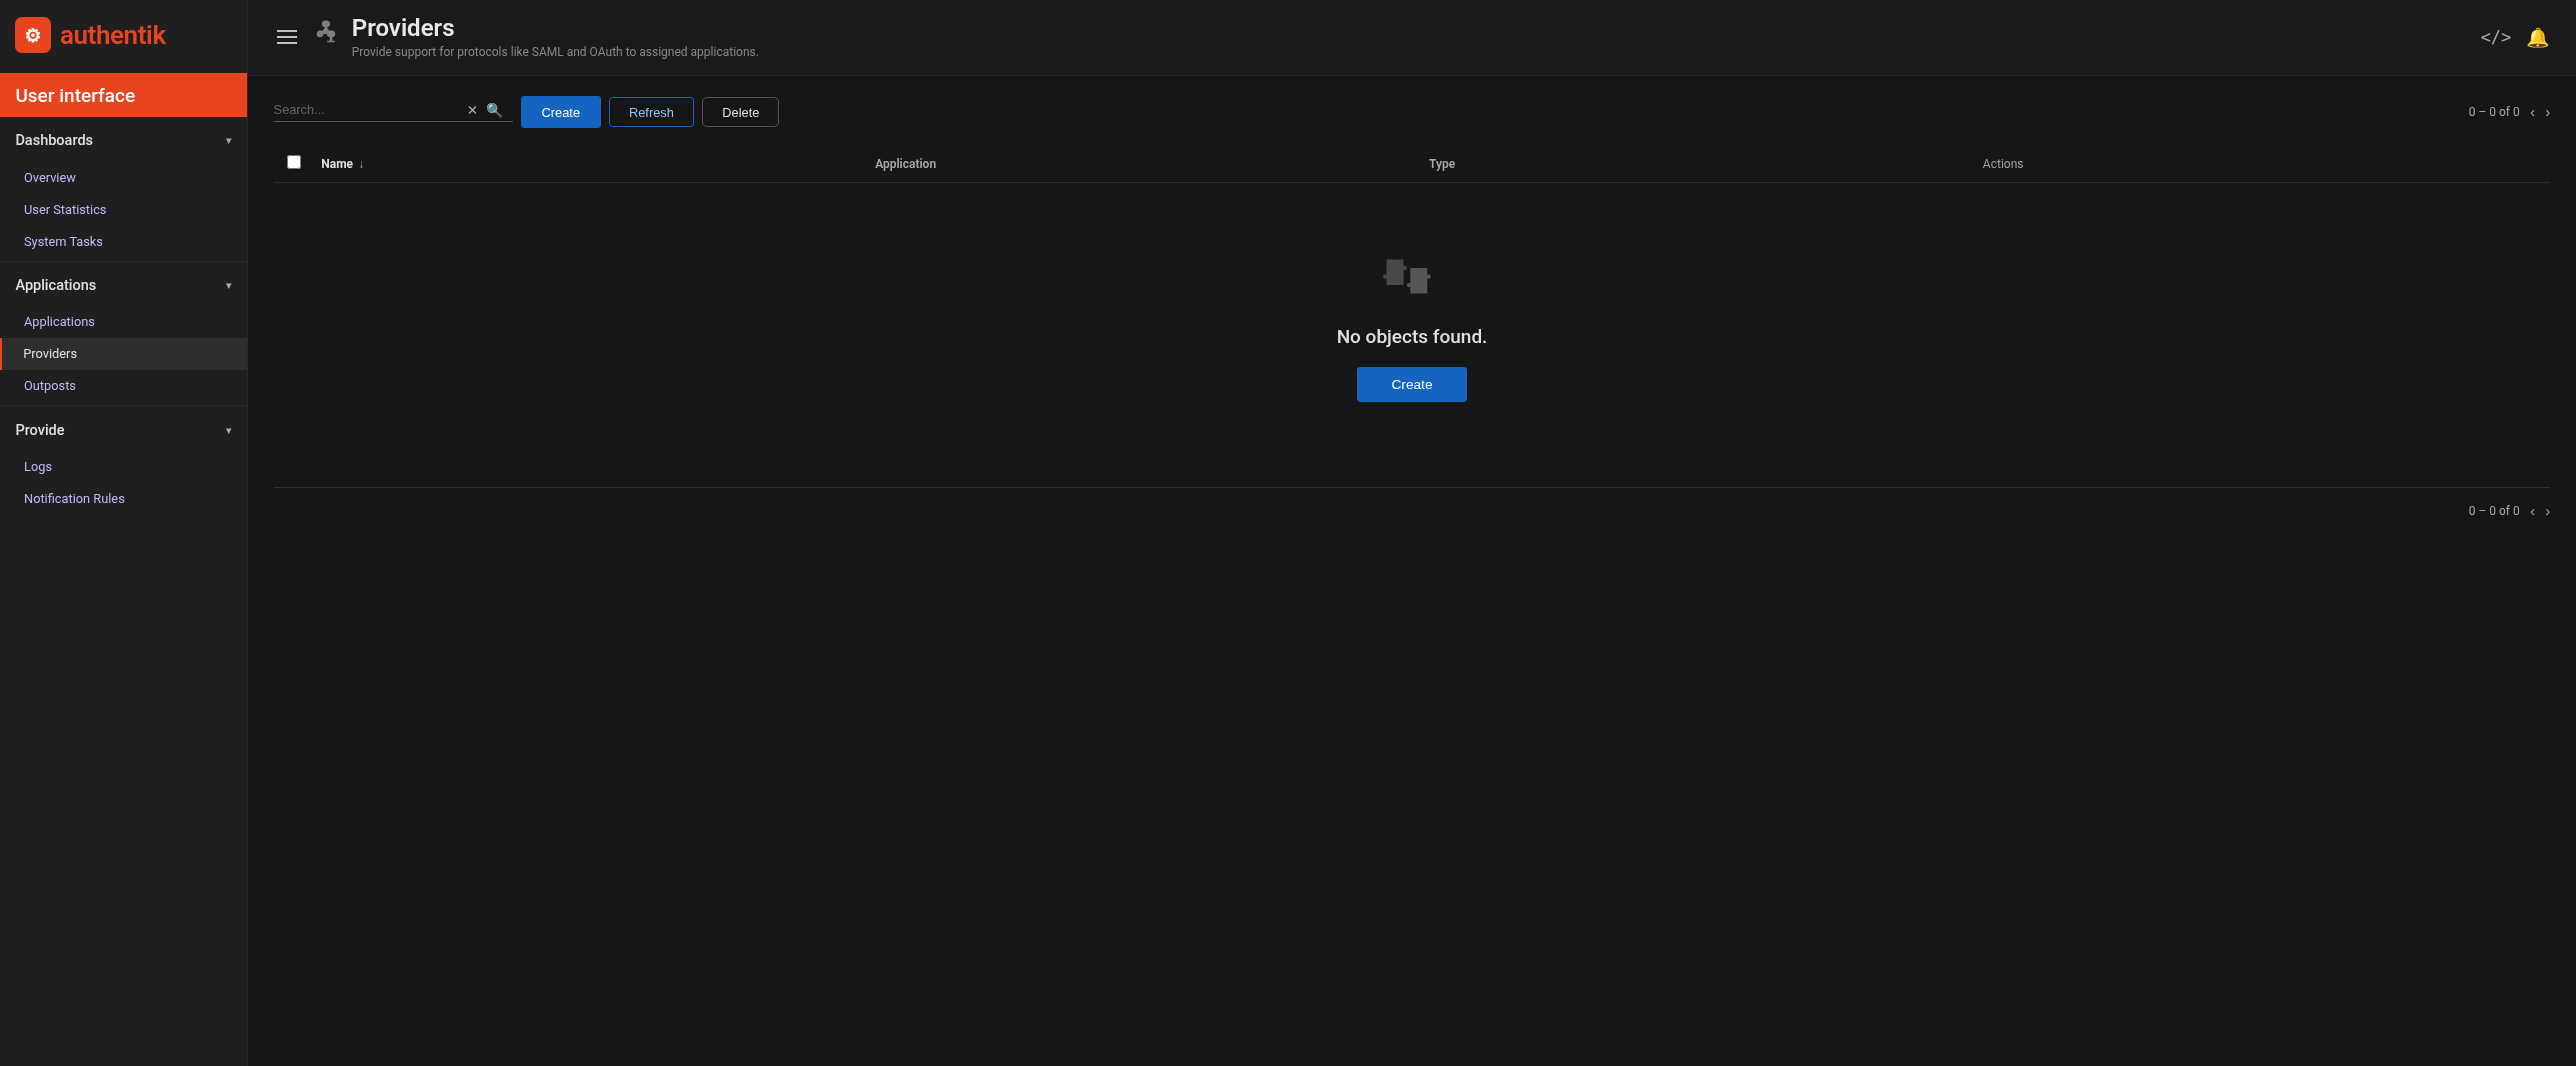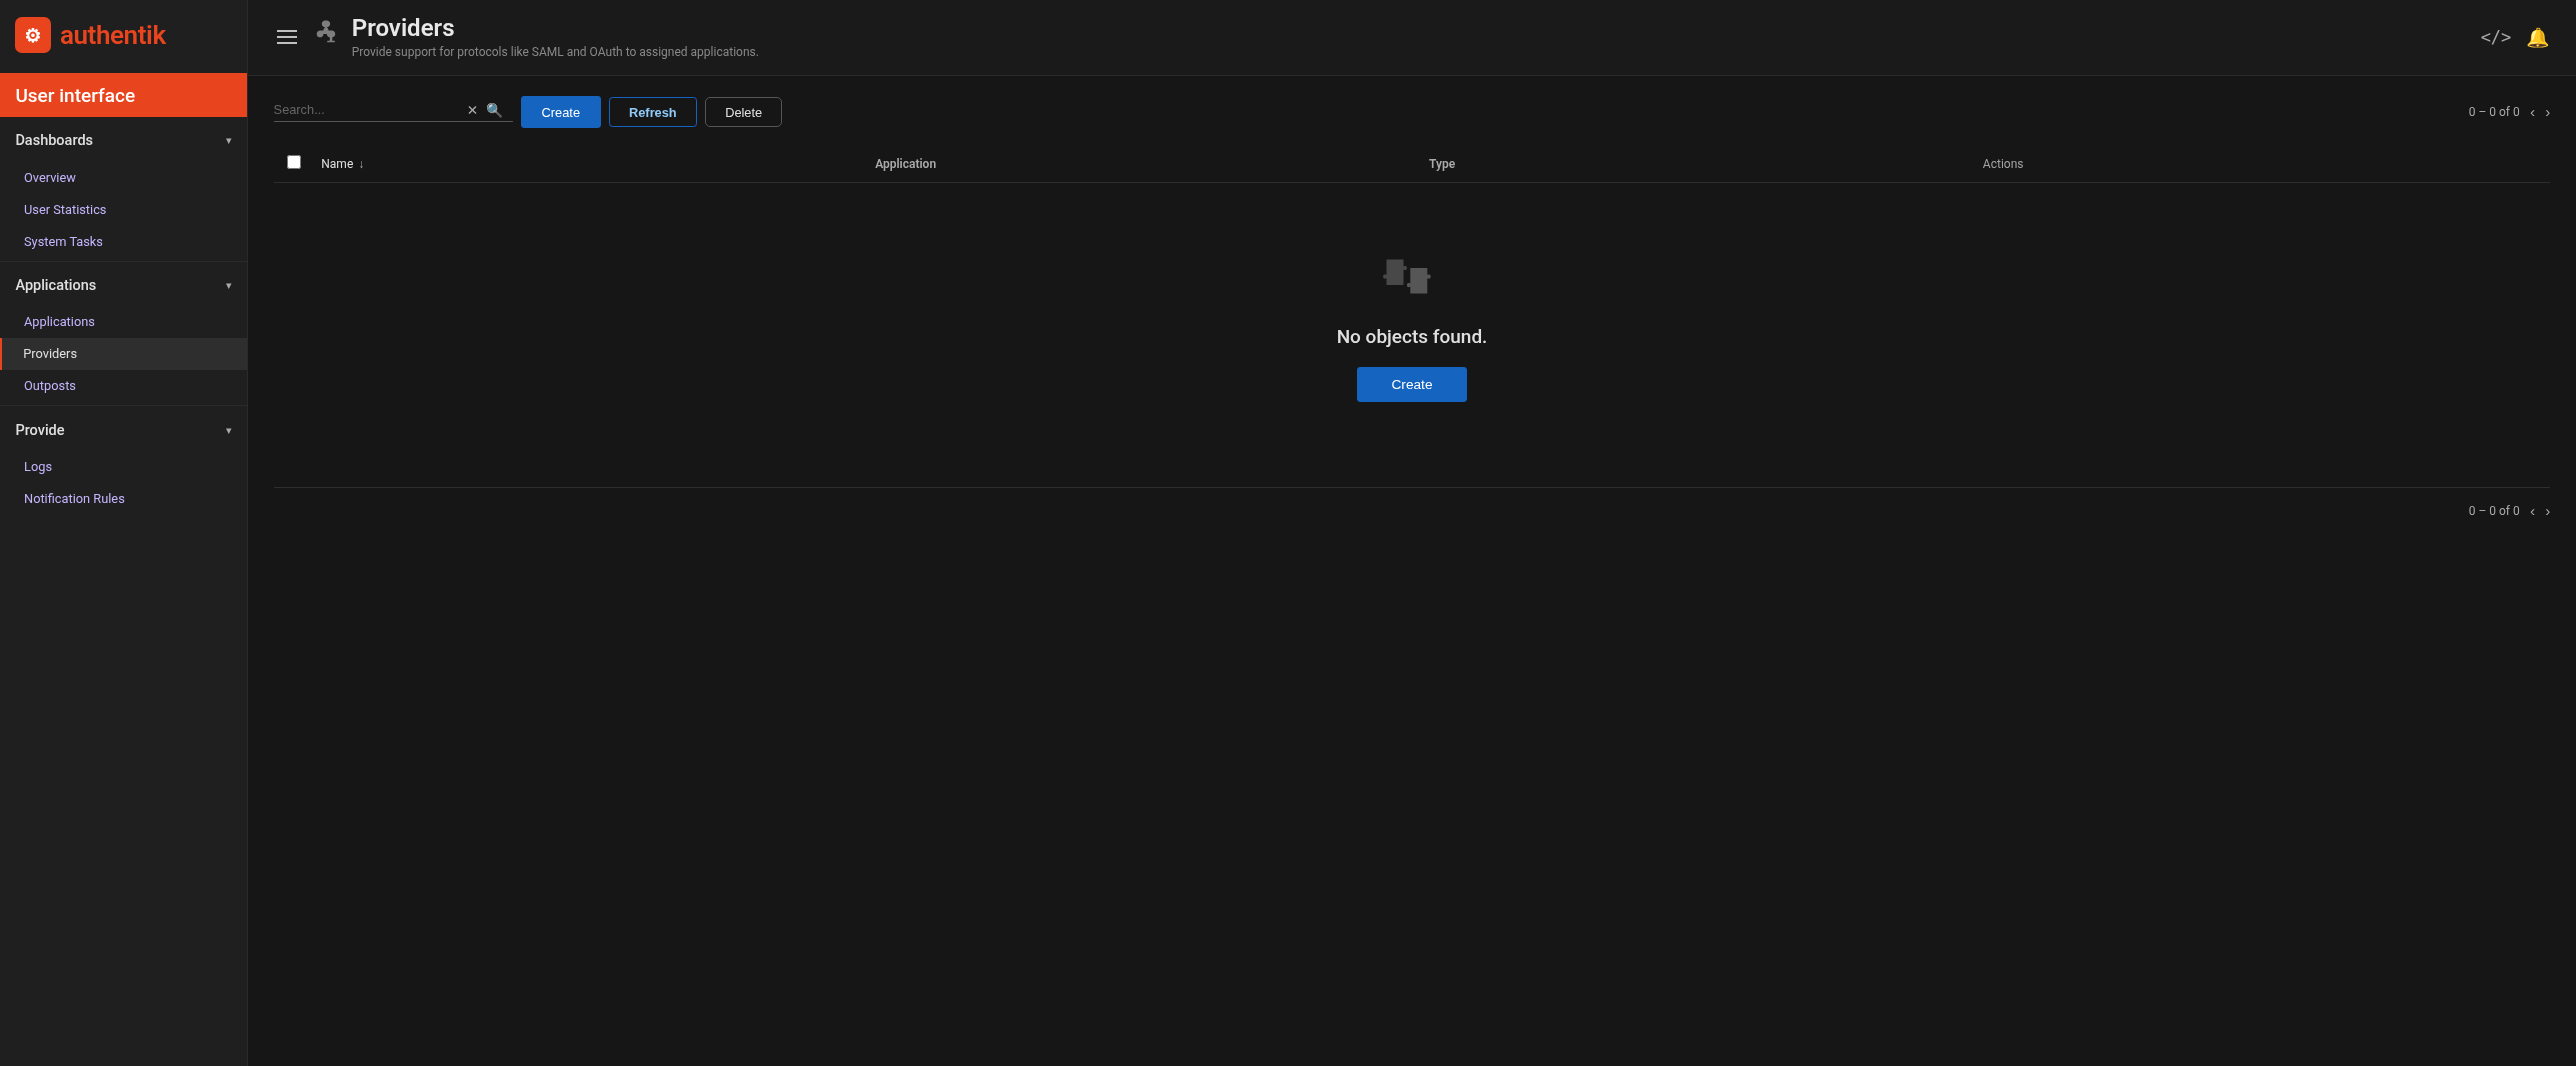--- a/index.html
+++ b/index.html
@@ -212,21 +212,21 @@
       font-weight: 500;
       border-radius: 3.4px;
       cursor: pointer;
     }
     .btn-refresh {
       background: transparent;
       color: #90caf9;
       border: 1.7px solid #1565c0;
       padding: 6.8px 19px;
       font-size: 12.8px;
-      font-weight: 700;
+      font-weight: 400;
       border-radius: 3.4px;
       cursor: pointer;
     }
     .btn-delete {
       background: transparent;
       color: #e0e0e0;
       border: 1.7px solid #555;
       padding: 6.8px 19px;
       font-size: 12.8px;
       font-weight: 500;
@@ -257,21 +257,21 @@
       color: #aaa;
     }
     .table-header-row .col-check {
       width: 34px;
     }
     .table-header-row .col-name {
       flex: 2;
       display: flex;
       align-items: center;
       gap: 5.1px;
-      font-weight: 400;
+      font-weight: 700;
       color: #e0e0e0;
       cursor: pointer;
     }
     .table-header-row .col-app {
       flex: 2;
       font-weight: 600;
       color: #aaa;
     }
     .table-header-row .col-type {
       flex: 2;

